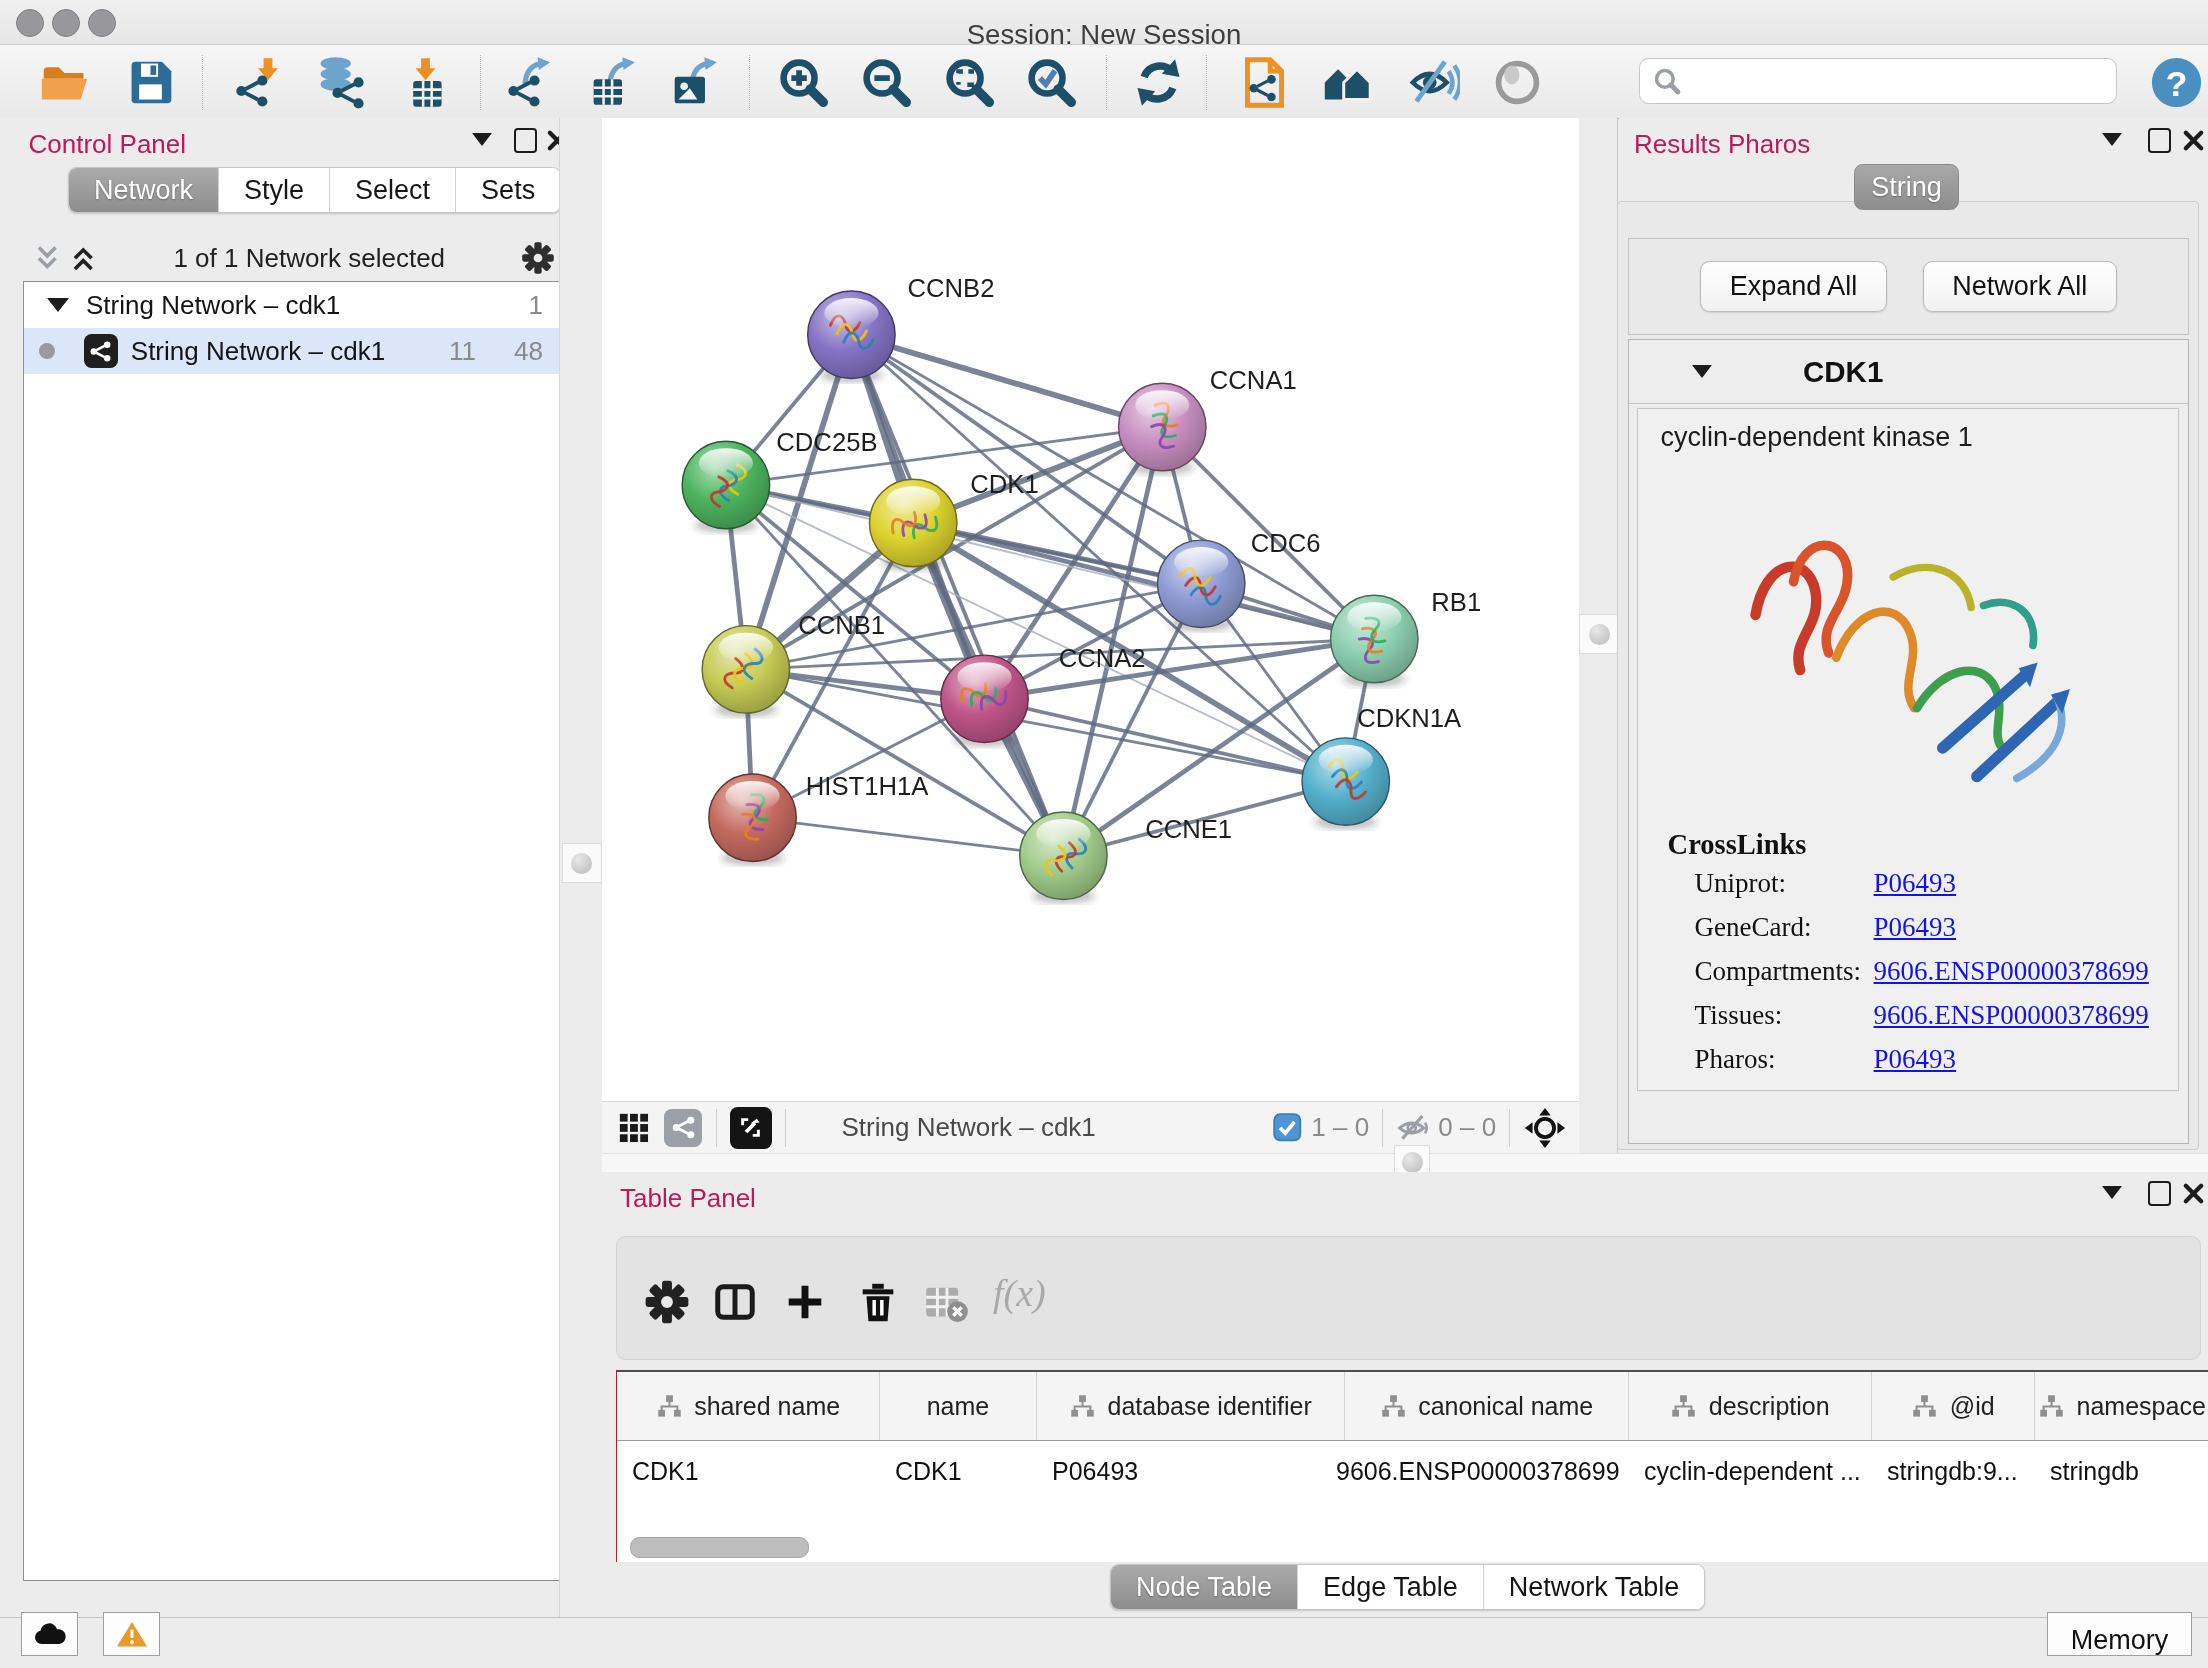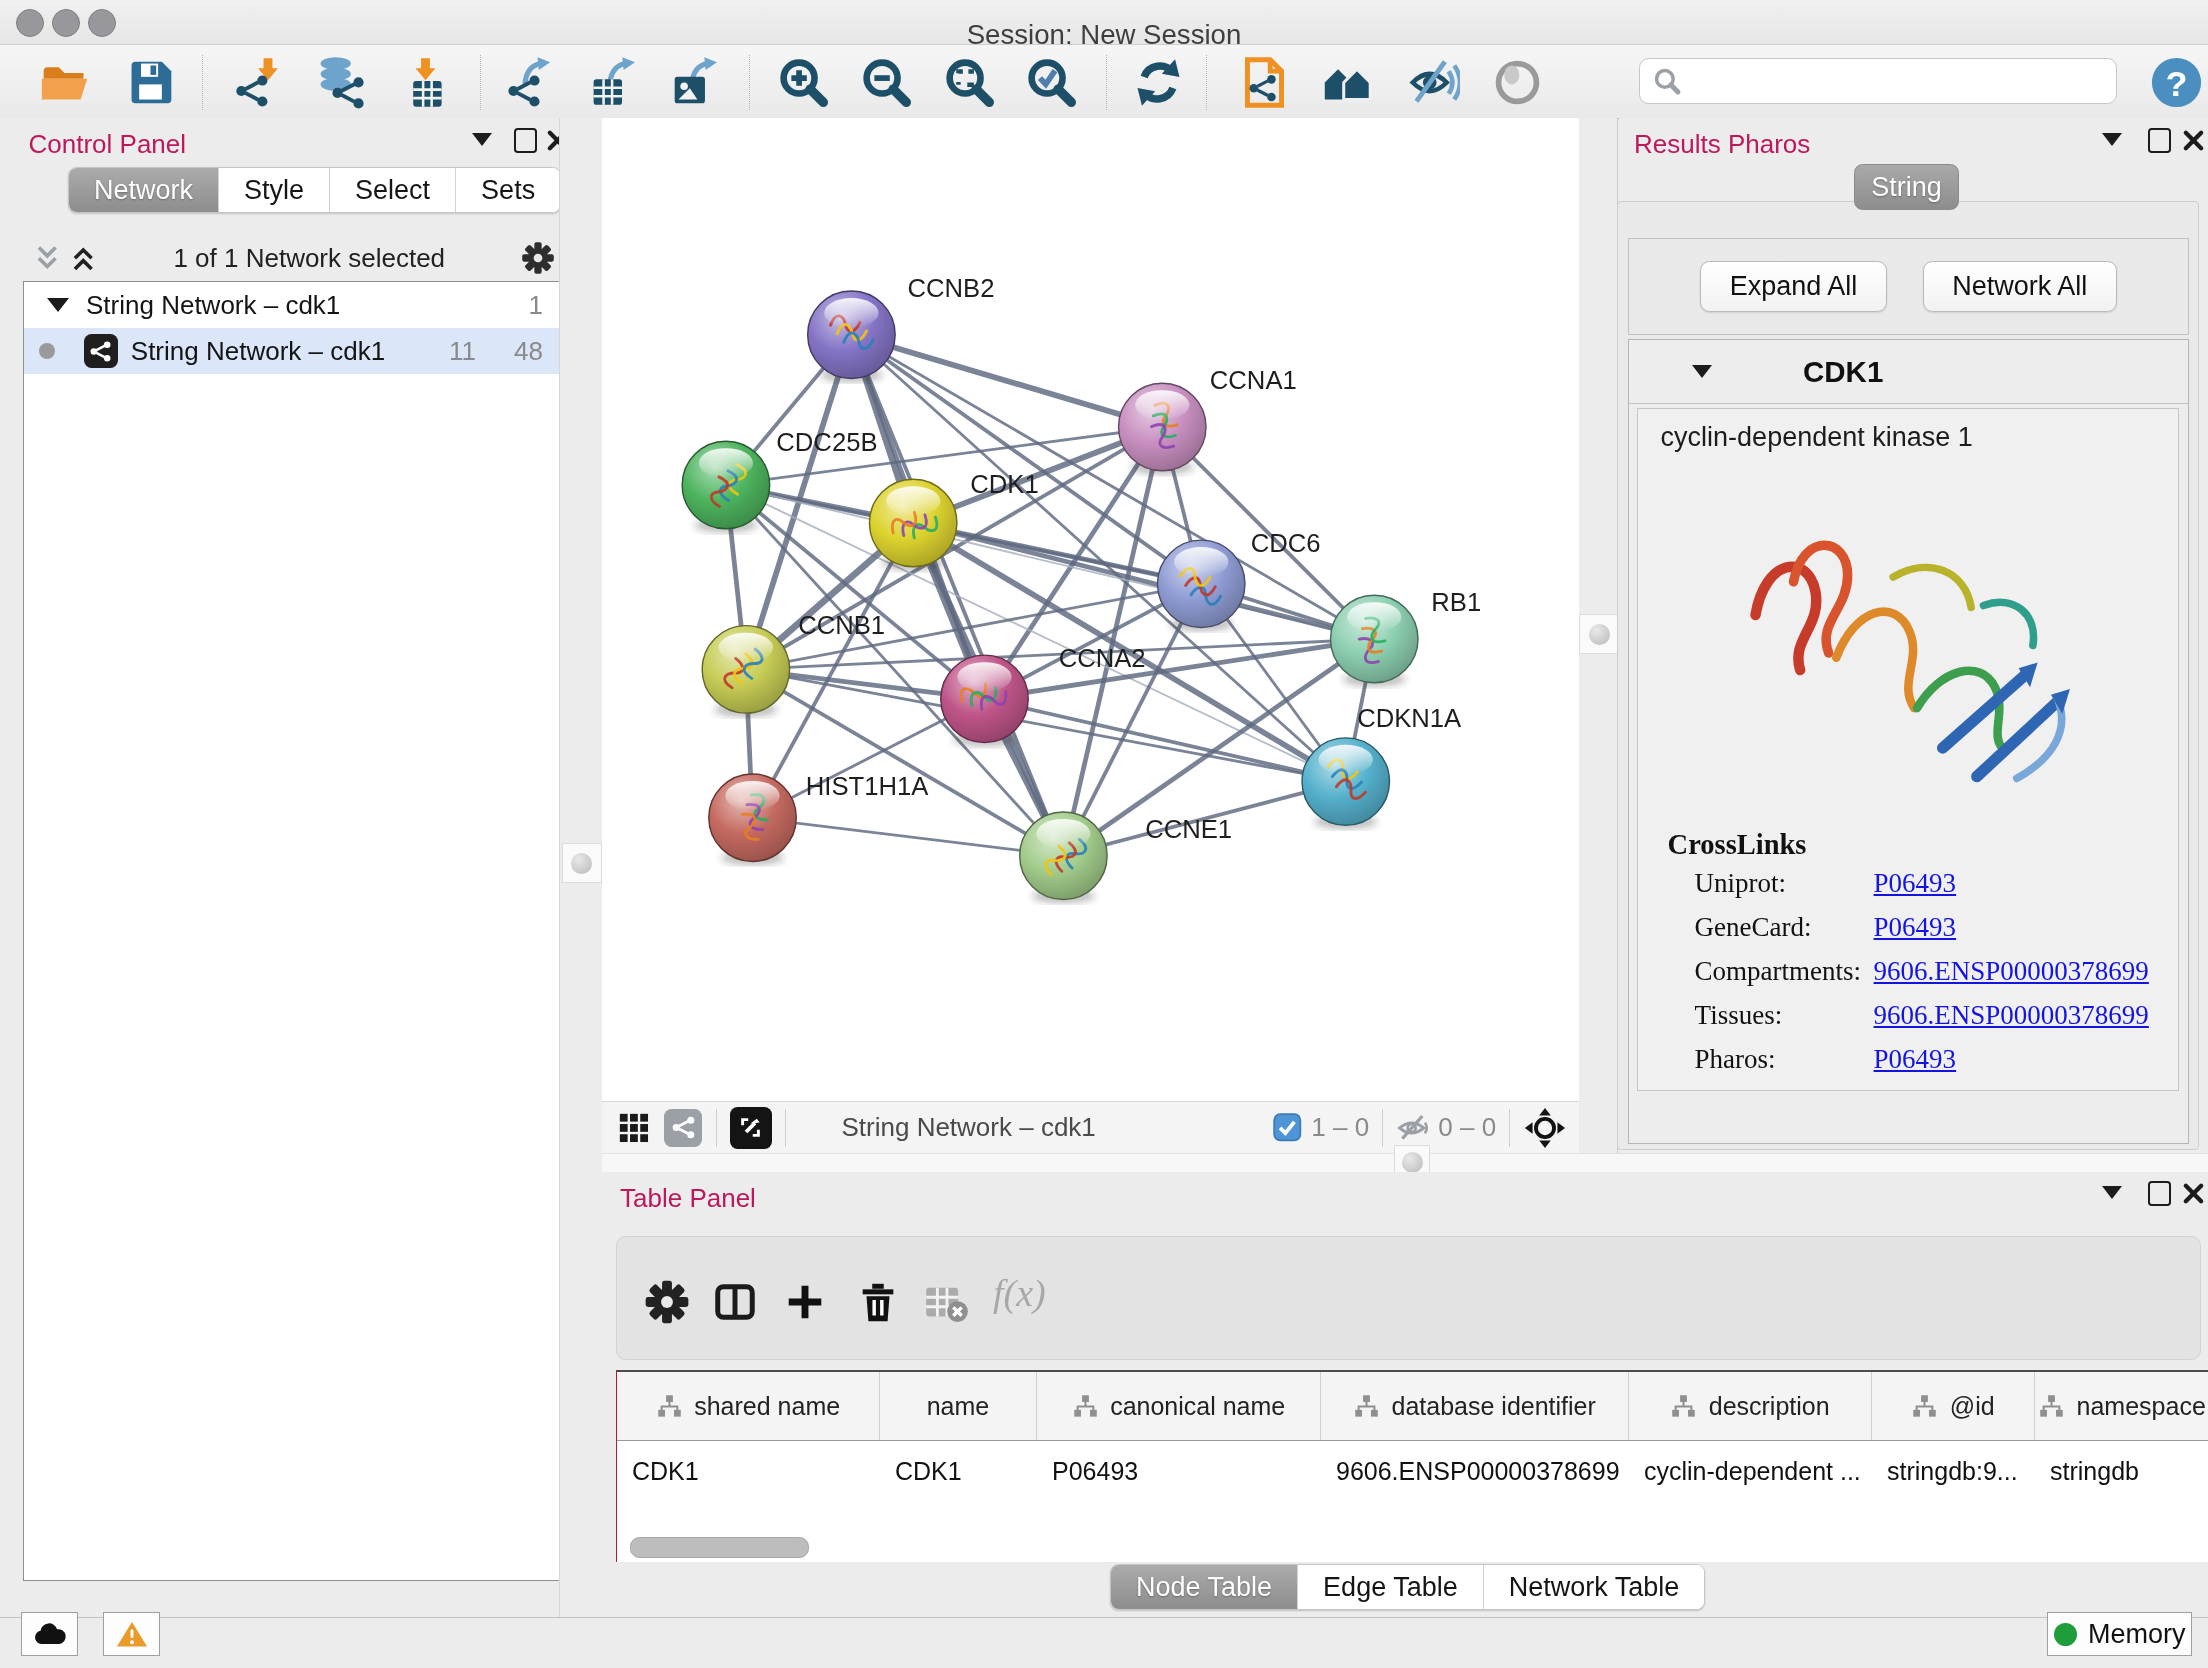--- a/index.html
+++ b/index.html
@@ -98,21 +98,21 @@
   .td{height:59px;display:flex;align-items:center;font-size:25px;color:#111;padding-left:15px;
       box-sizing:border-box;overflow:hidden;white-space:nowrap;}
   #hscroll{left:630px;top:1537px;width:177px;height:19px;border-radius:9.5px;background:#bdbdbd;
            border:1px solid #a6a6a6;}
   #table-tabs{left:1110px;top:1564px;}
 
   
   #statusbar{left:0;top:1617px;width:2208px;height:51px;background:#ececec;border-top:1.9px solid #c2c2c2;}
   .sb-btn{position:absolute;top:-5.7px;height:42px;background:#fdfdfd;border:1.9px solid #9f9f9f;
           display:flex;align-items:center;justify-content:center;}
-  #memory-btn{left:2047px;width:143px;gap:11.4px;font-size:27px;color:#111;}
+  #memory-btn{left:2047px;width:143px;gap:11.4px;font-size:27px;color:#111;flex-direction:column;}
   #memory-dot{width:23px;height:23px;border-radius:50%;background:#1f9d3a;}
 </style>
 </head>
 <body>
 
 <svg width="0" height="0" style="position:absolute">
   <defs>
     <symbol id="sym-share" viewBox="0 0 24 24">
       <circle cx="19" cy="5" r="3.4" fill="currentColor"></circle>
       <circle cx="19" cy="19" r="3.4" fill="currentColor"></circle>
@@ -816,31 +816,31 @@
   <div id="thead">
       <div class="th" style="width: 263px;">
         <svg viewBox="0 0 24 24" width="27" height="27" style="color: rgb(143, 143, 143);">
           <use href="#sym-hier" width="24" height="24"></use>
         </svg>
         <span>shared name</span>
       </div>
       <div class="th" style="width: 157px;">
         <span>name</span>
       </div>
+      <div class="th" style="width: 308px;">
+        <svg viewBox="0 0 24 24" width="27" height="27" style="color: rgb(143, 143, 143);">
+          <use href="#sym-hier" width="24" height="24"></use>
+        </svg>
+        <span>database identifier</span>
+      </div>
       <div class="th" style="width: 284px;">
         <svg viewBox="0 0 24 24" width="27" height="27" style="color: rgb(143, 143, 143);">
           <use href="#sym-hier" width="24" height="24"></use>
         </svg>
         <span>canonical name</span>
-      </div>
-      <div class="th" style="width: 308px;">
-        <svg viewBox="0 0 24 24" width="27" height="27" style="color: rgb(143, 143, 143);">
-          <use href="#sym-hier" width="24" height="24"></use>
-        </svg>
-        <span>database identifier</span>
       </div>
       <div class="th" style="width: 243px;">
         <svg viewBox="0 0 24 24" width="27" height="27" style="color: rgb(143, 143, 143);">
           <use href="#sym-hier" width="24" height="24"></use>
         </svg>
         <span>description</span>
       </div>
       <div class="th" style="width: 163px;">
         <svg viewBox="0 0 24 24" width="27" height="27" style="color: rgb(143, 143, 143);">
           <use href="#sym-hier" width="24" height="24"></use>

